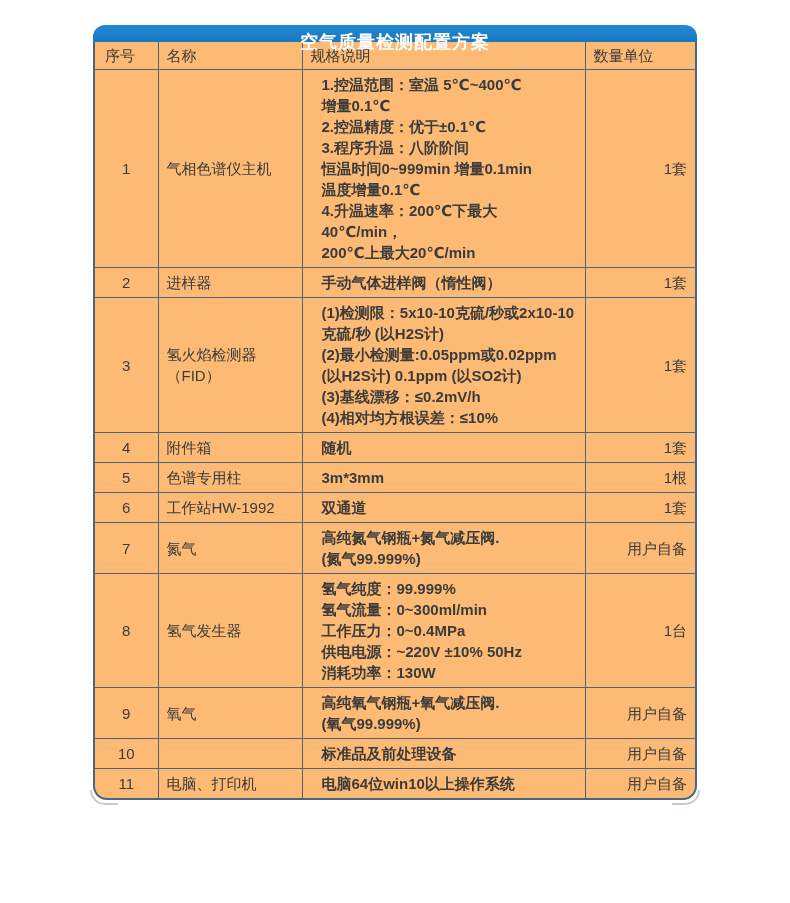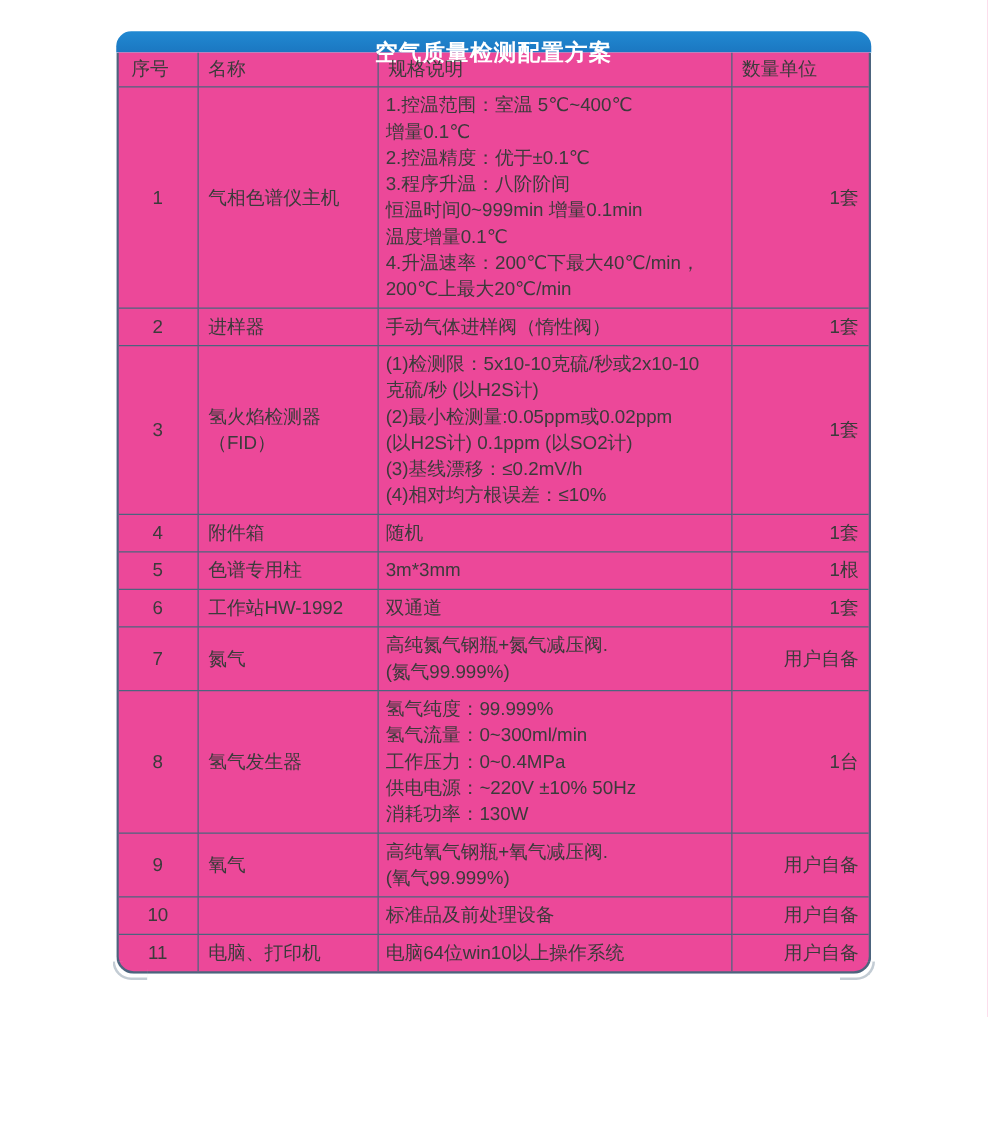--- a/index.html
+++ b/index.html
@@ -33,21 +33,21 @@
     border-radius: 12px 12px 0 0;
     background: linear-gradient(180deg, var(--header-bg-light, #2189d2) 0%, var(--header-bg, #1b77c1) 100%);
   }
   .table-wrap {
     box-sizing: border-box;
     width: 604px;
     border: 2px solid var(--border-color, #4c647e);
     border-top: none;
     border-radius: 0 0 14px 14px;
     overflow: hidden;
-    background: #ec4899;
+    background: #fdba74;
   }
   table.spec-table {
     width: 100%;
     border-collapse: collapse;
     border-style: hidden; 
     table-layout: fixed;
   }
   .spec-table th, .spec-table td {
     border: 1.5px solid var(--border-color, #4c647e);
     font-size: 15px;
@@ -60,21 +60,21 @@
     overflow: hidden;
   }
   .spec-table th { height: 20px; padding: 3px 8px; }
   .col-no    { width: 63px; }
   .col-name  { width: 144px; }
   .col-spec  { width: 283px; }
   .col-qty   { width: auto; }
   td.cell-no, th.col-no { text-align: center; padding-left: 2px; padding-right: 2px; }
   th.col-no { text-align: left; padding-left: 10px; }
   td.cell-name { }
-  td.cell-spec { white-space: pre-line; padding-left: 6px; }
+  td.cell-spec { white-space: pre-line; padding-left: 19px; font-weight: bold; }
   td.cell-qty  { padding-left: 9px; text-align: right; }
   
   .curl {
     position: absolute;
     width: 26px;
     height: 13px;
     bottom: -5px;
     border: 0 solid var(--curl-color, #c3ccd4);
     pointer-events: none;
   }

